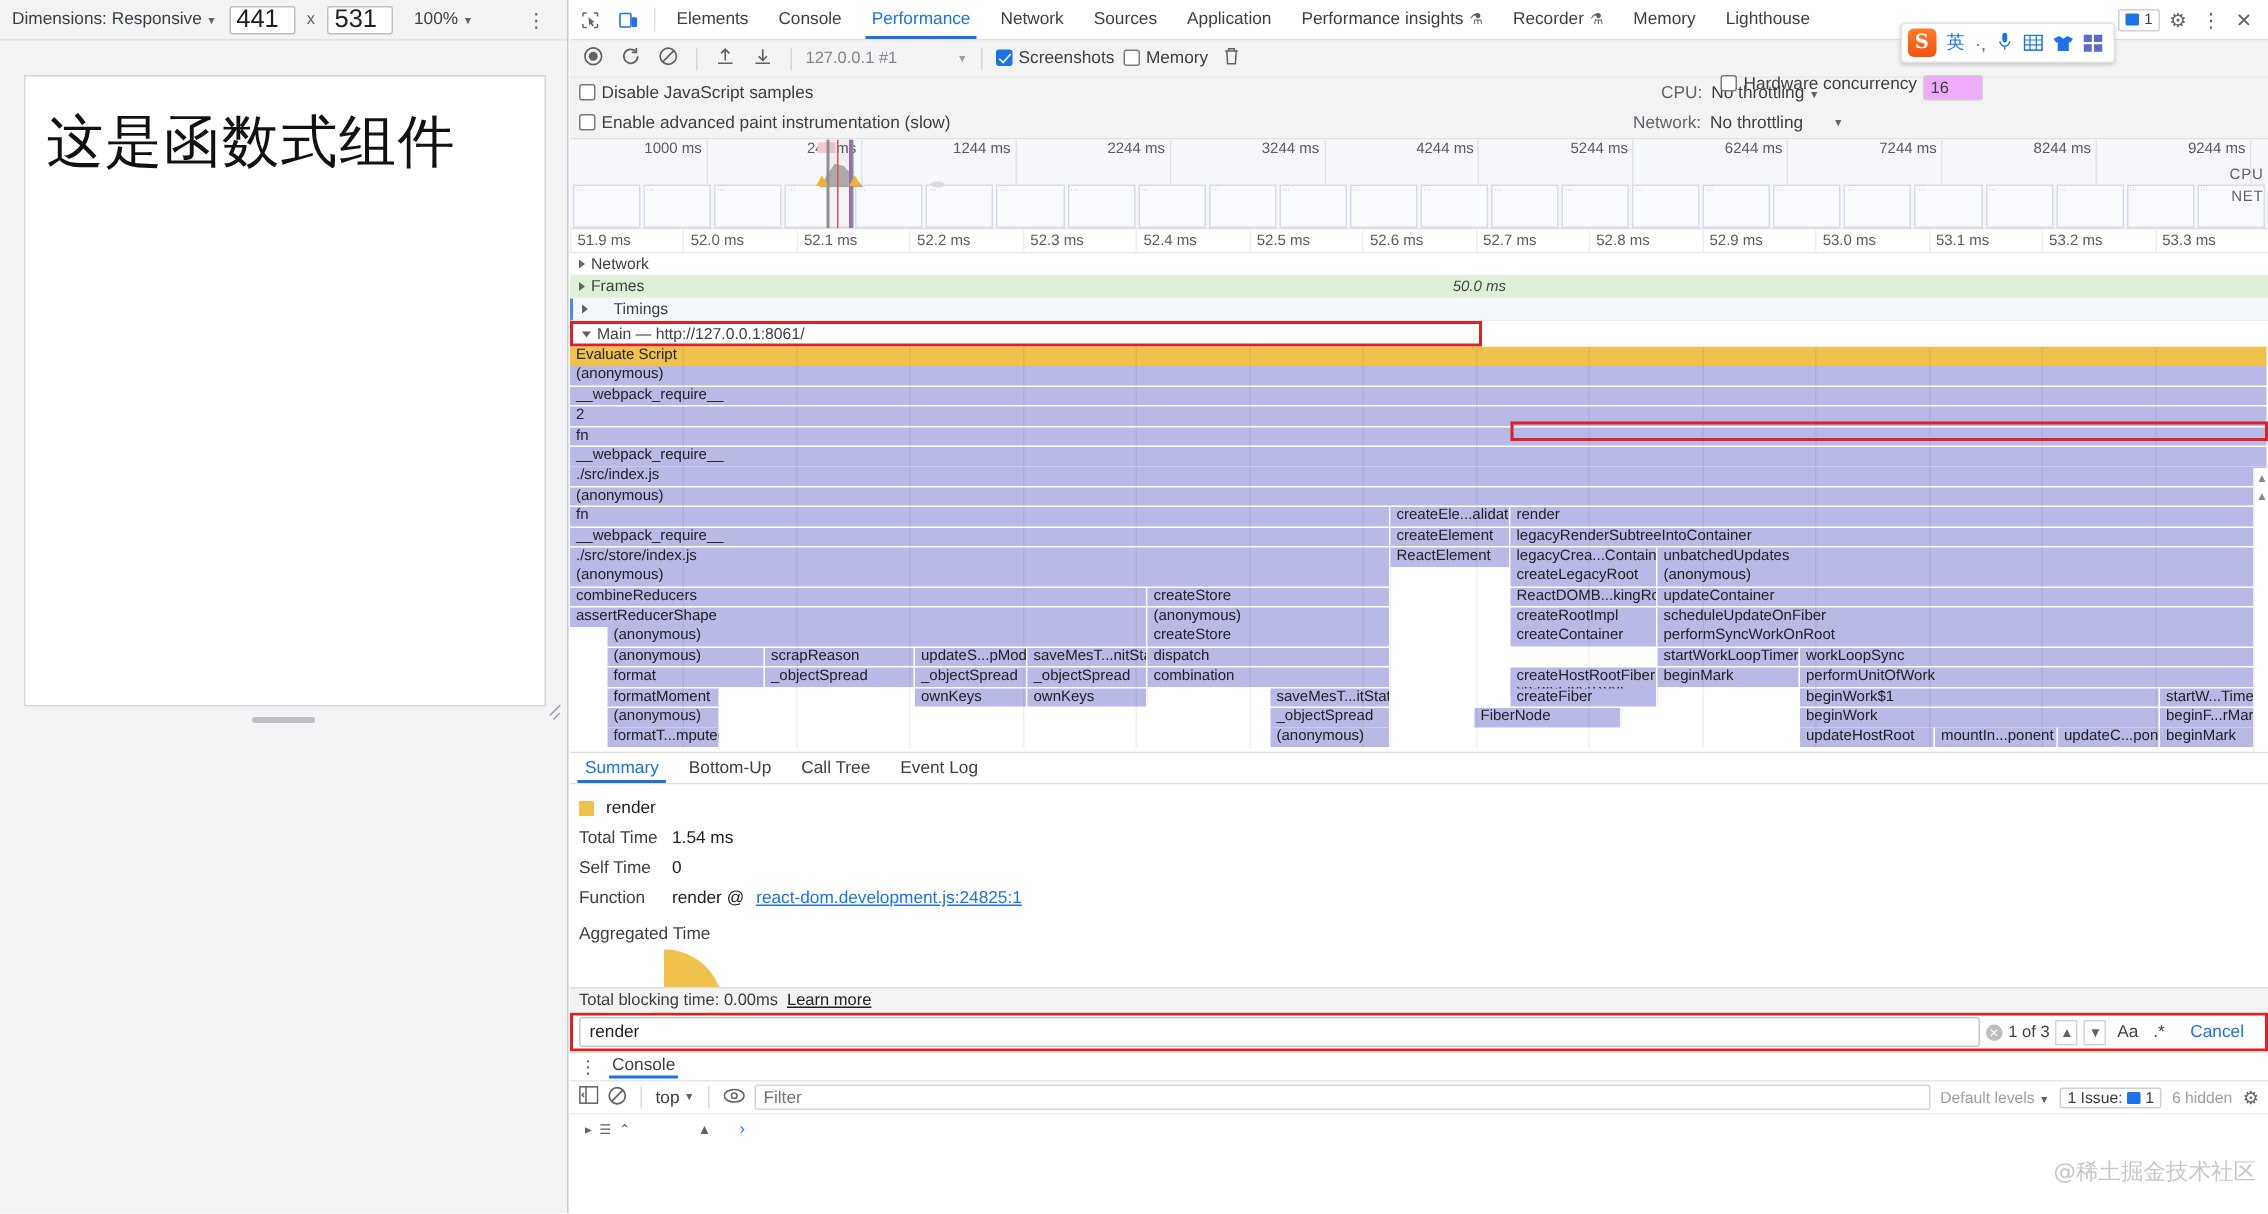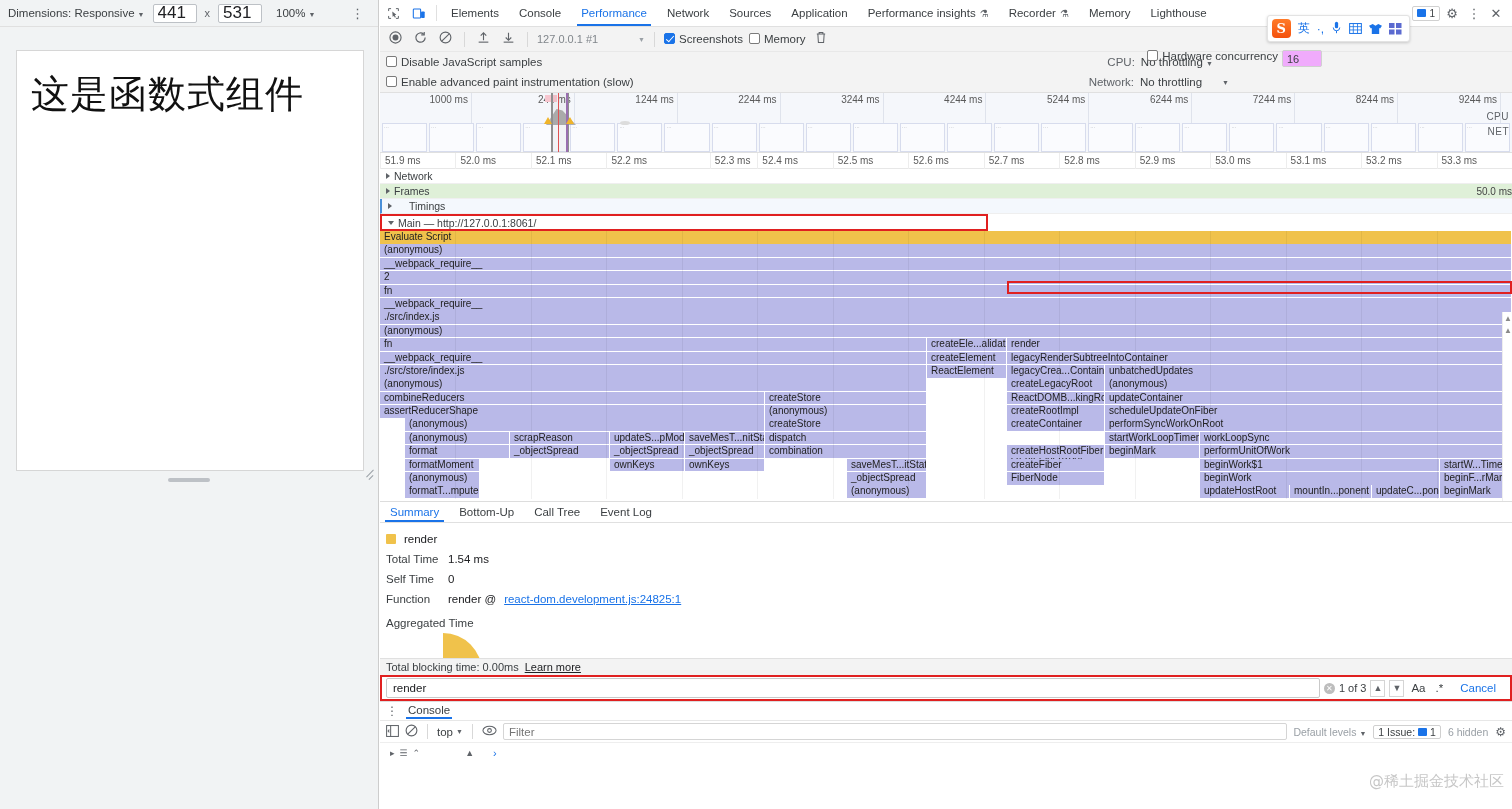--- a/index.html
+++ b/index.html
@@ -196,21 +196,21 @@
   #tracks { position: relative; height: 332px; overflow: hidden; background: #fff; }
   .track-head {
     position: relative; height: 15px; font-size: 10.5px; color: #3c4043;
     padding-left: 6px; display: flex; align-items: center; gap: 4px;
     border-bottom: 1px solid #efefef;
   }
   .tri-r { width:0;height:0;border-left:4px solid #5f6368;border-top:3px solid transparent;border-bottom:3px solid transparent; display:inline-block;}
   .tri-d { width:0;height:0;border-top:4px solid #5f6368;border-left:3px solid transparent;border-right:3px solid transparent; display:inline-block;}
   #track-network { background: #fff; }
   #track-frames { background: #dff0d8; }
-  #track-frames .frames-ms { margin-left: auto; color: #444; font-size: 10px; }
+  #track-frames .frames-ms { margin-left: auto; margin-right: 508px; color: #444; font-size: 10px; font-style: italic; }
   #track-timings { background: #f4f8fd; border-left: 2px solid #4a90d9; gap: 17px; }
   #track-main {
     background: #fff; border: 2px solid #e02020; height: 17px;
     margin-right: 524px;
   }
 
   
   #flame { position: relative; height: 268px; overflow: hidden; }
   .frow { position: relative; height: 13.4px; }
   .fbar {
@@ -590,21 +590,21 @@
         </div>
         <div class="r2-tick" style="left: 75.4667px;">
           <span>52.0 ms</span>
         </div>
         <div class="r2-tick" style="left: 150.933px;">
           <span>52.1 ms</span>
         </div>
         <div class="r2-tick" style="left: 226.4px;">
           <span>52.2 ms</span>
         </div>
-        <div class="r2-tick" style="left: 301.867px; margin-left: 28px;">
+        <div class="r2-tick" style="left: 301.867px;">
           <span>52.3 ms</span>
         </div>
         <div class="r2-tick" style="left: 377.333px;">
           <span>52.4 ms</span>
         </div>
         <div class="r2-tick" style="left: 452.8px;">
           <span>52.5 ms</span>
         </div>
         <div class="r2-tick" style="left: 528.267px;">
           <span>52.6 ms</span>
@@ -740,21 +740,21 @@
             <div class="fbar" style="left: 230px; width: 75px;">ownKeys</div>
             <div class="fbar" style="left: 305px; width: 80px;">ownKeys</div>
             <div class="fbar" style="left: 467px; width: 80px;">saveMesT...itState</div>
             <div class="fbar" style="left: 627px; width: 98px;">createFiber</div>
             <div class="fbar" style="left: 820px; width: 240px;">beginWork$1</div>
             <div class="fbar" style="left: 1060px; width: 72px;">startW...Timer</div>
           </div>
           <div class="frow">
             <div class="fbar" style="left: 25px; width: 75px;">(anonymous)</div>
             <div class="fbar" style="left: 467px; width: 80px;">_objectSpread</div>
-            <div class="fbar" style="left: 627px; width: 98px;">FiberNode</div>
+            <div class="fbar" style="left: 603px; width: 98px;">FiberNode</div>
             <div class="fbar" style="left: 820px; width: 240px;">beginWork</div>
             <div class="fbar" style="left: 1060px; width: 72px;">beginF...rMark</div>
           </div>
           <div class="frow">
             <div class="fbar" style="left: 25px; width: 75px;">formatT...mputed&gt;</div>
             <div class="fbar" style="left: 467px; width: 80px;">(anonymous)</div>
             <div class="fbar" style="left: 820px; width: 90px;">updateHostRoot</div>
             <div class="fbar" style="left: 910px; width: 82px;">mountIn...ponent</div>
             <div class="fbar" style="left: 992px; width: 68px;">updateC...ponent</div>
             <div class="fbar" style="left: 1060px; width: 72px;">beginMark</div>

